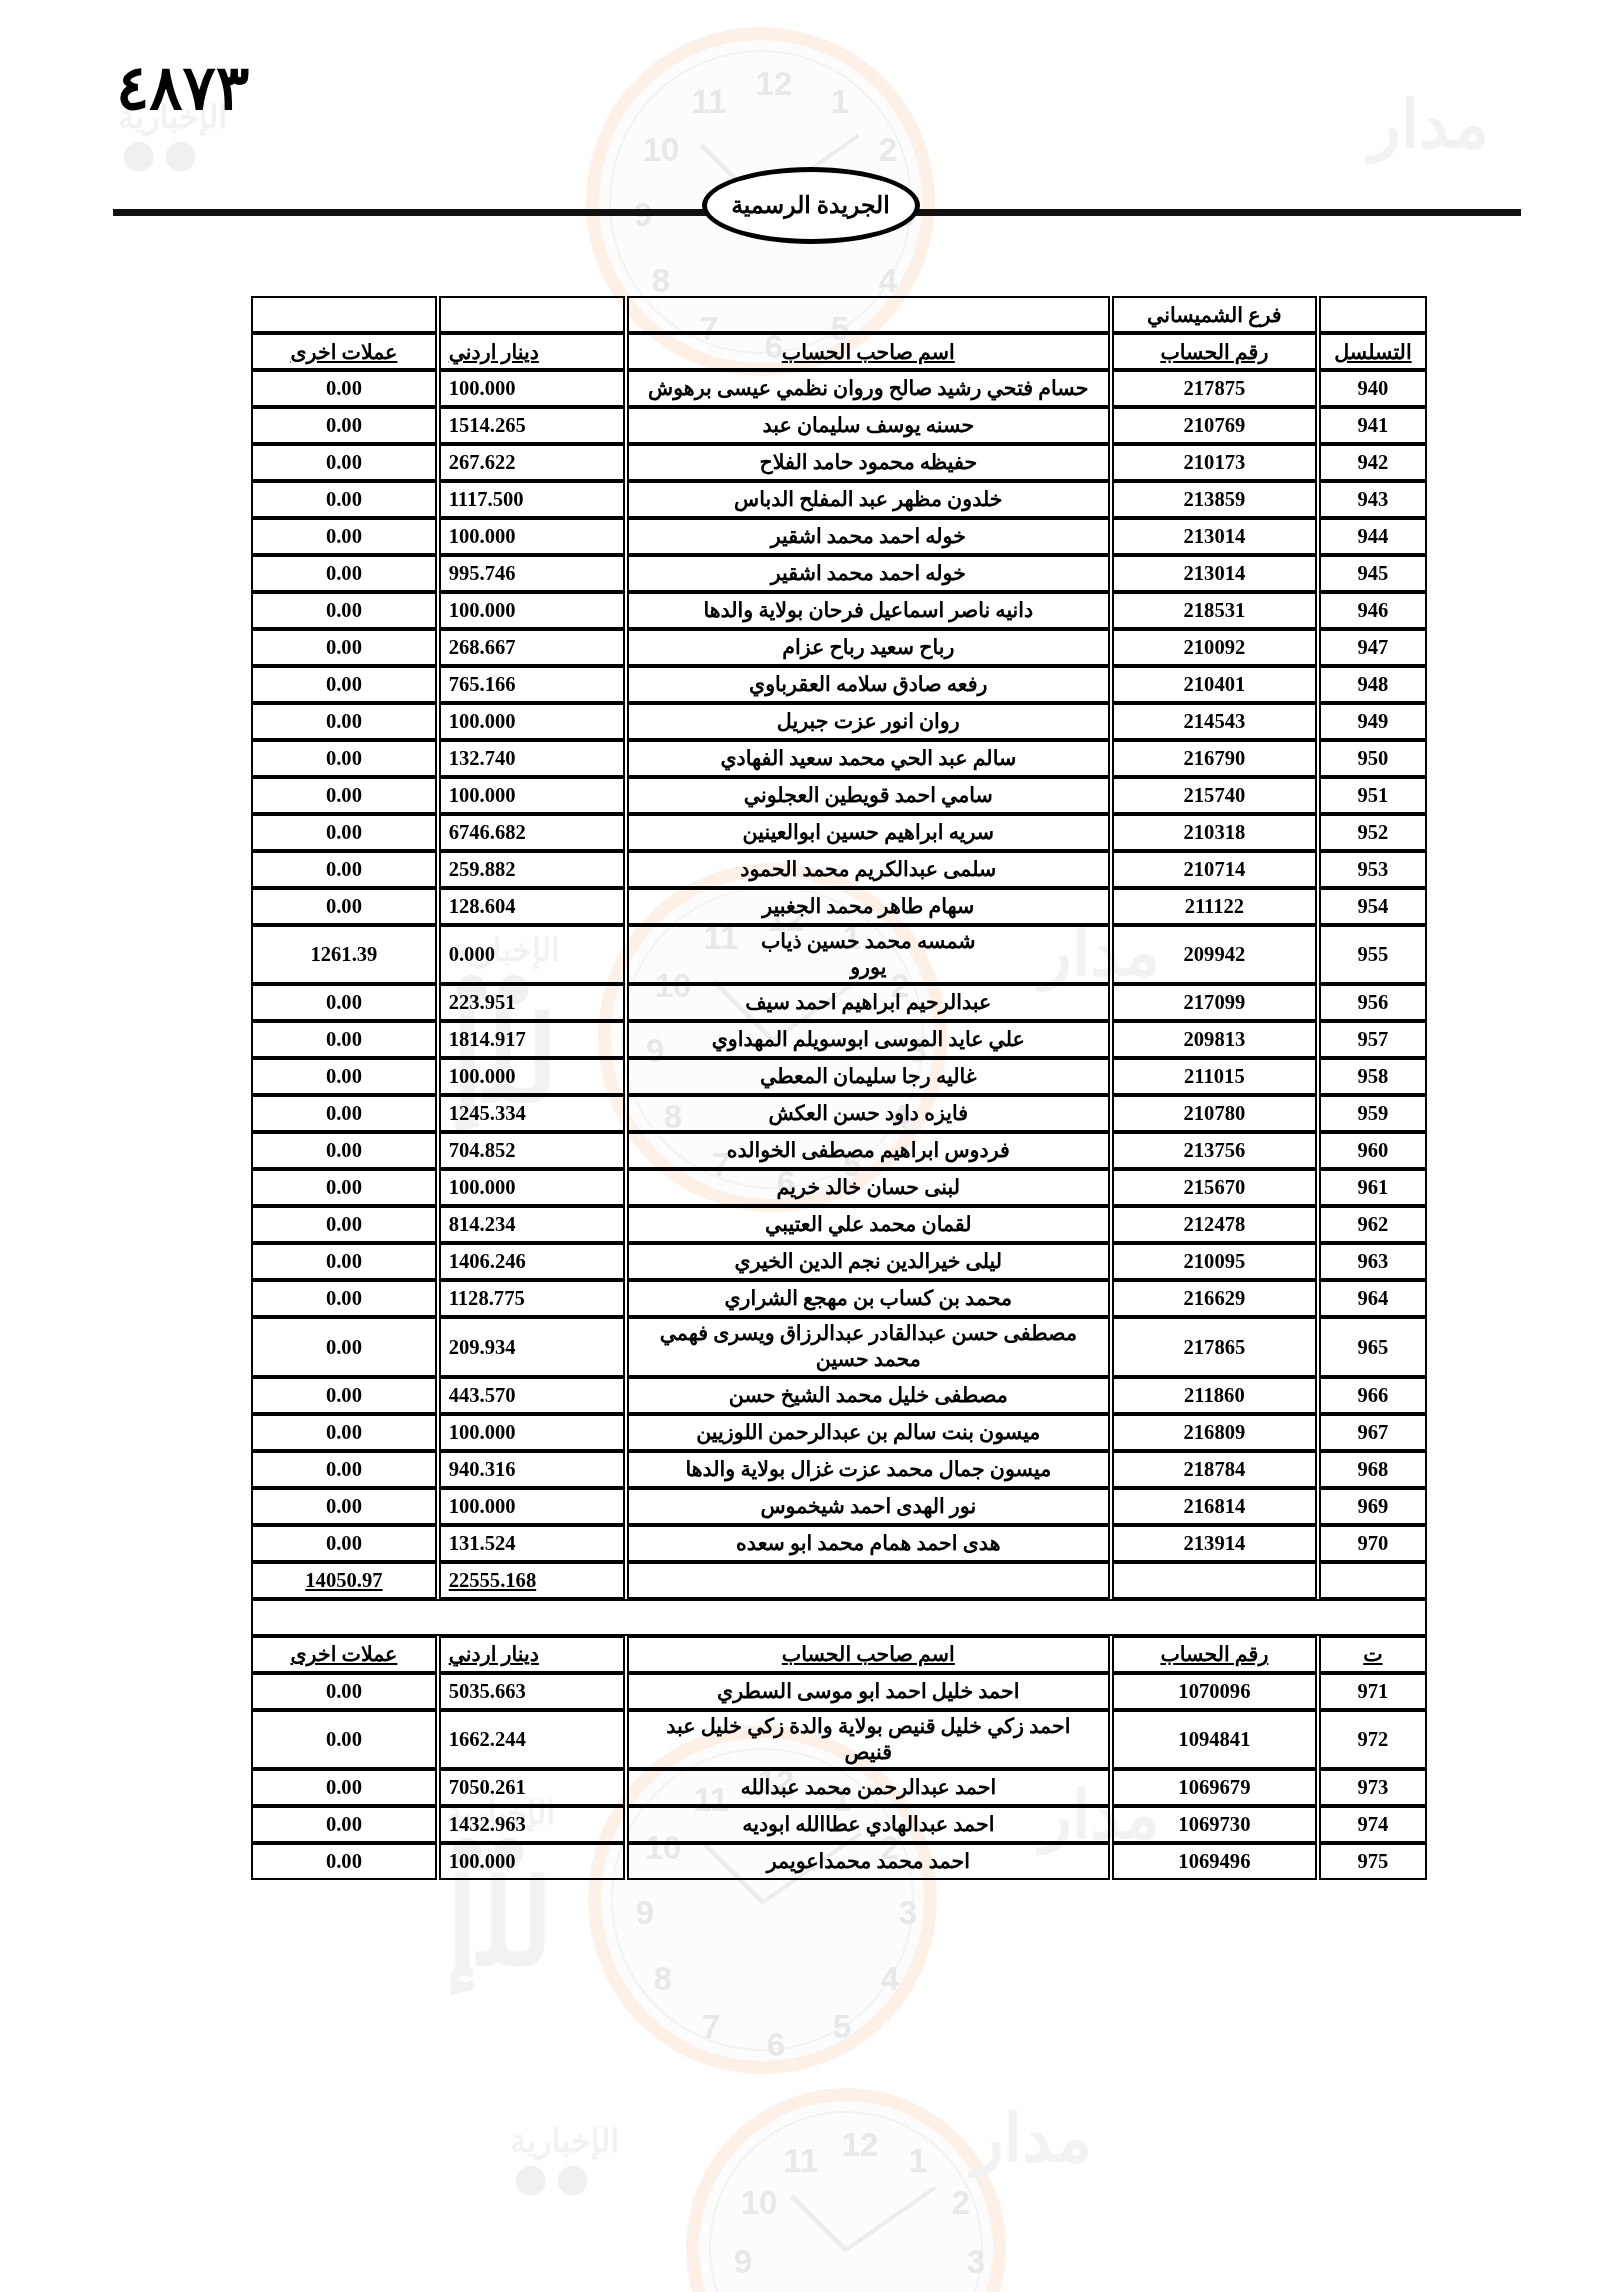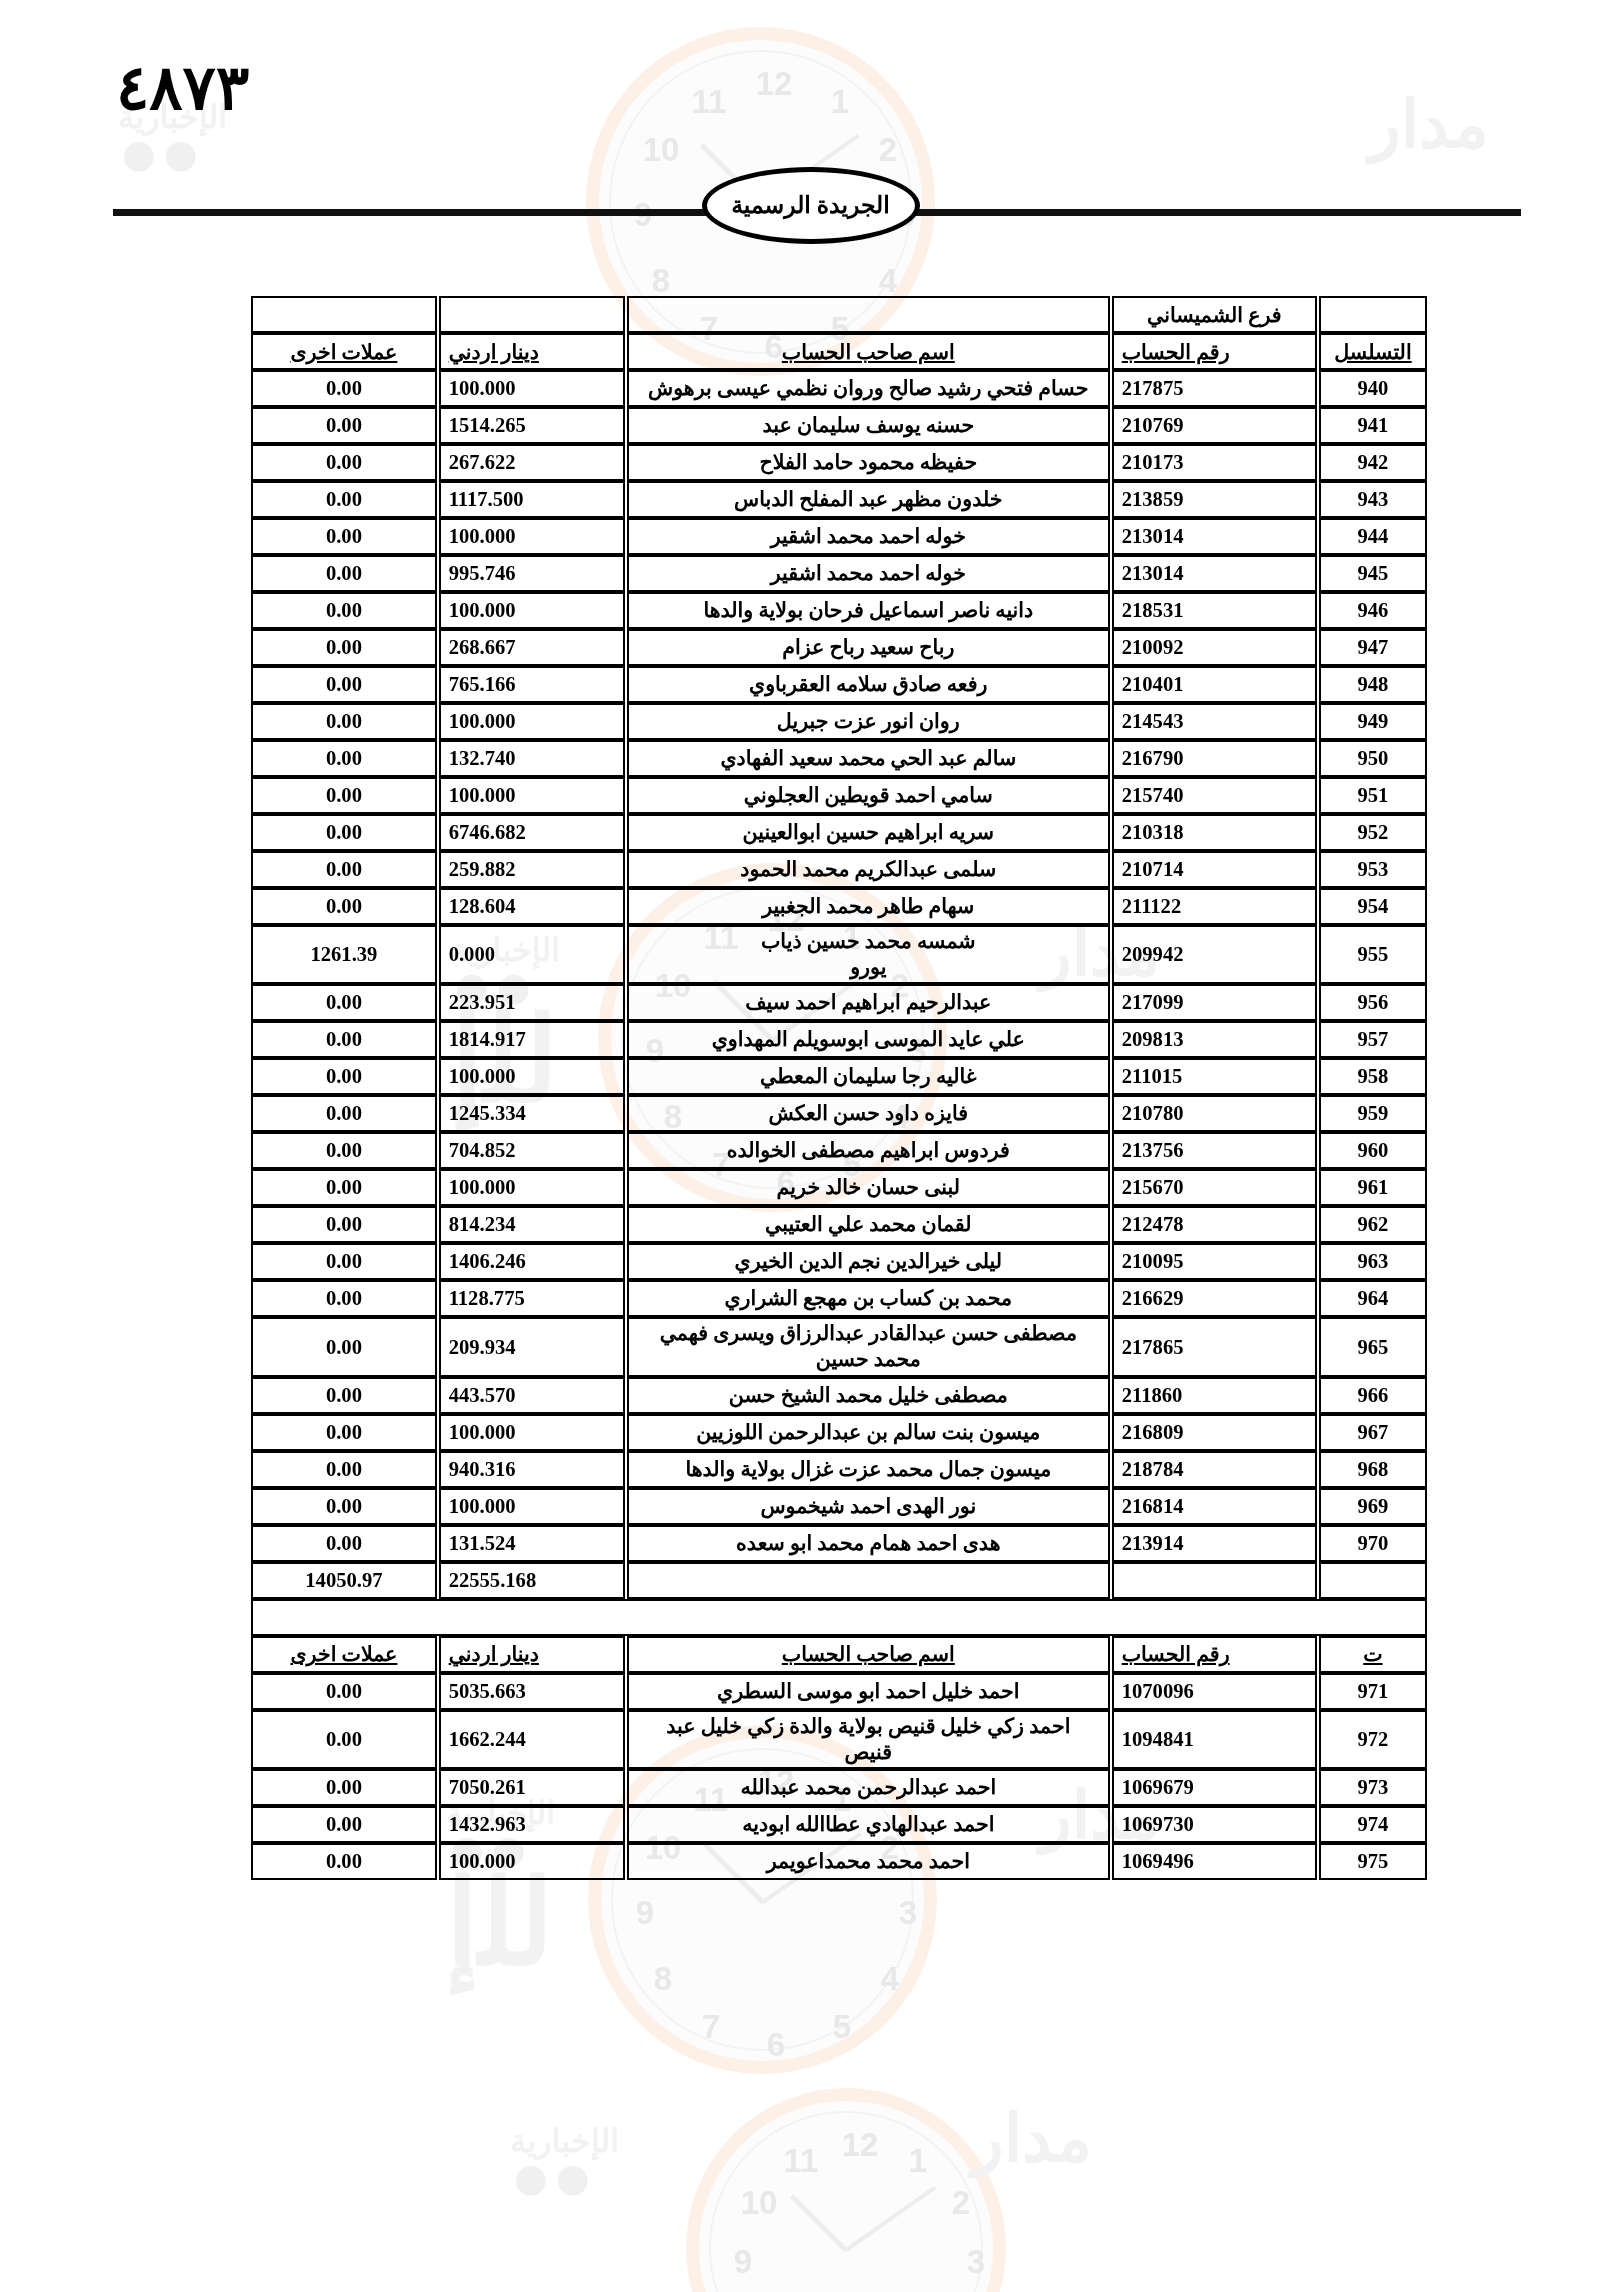--- a/index.html
+++ b/index.html
@@ -126,32 +126,32 @@
     padding: 2px 7.8px;
     font-size: 20.6px;
     font-weight: bold;
     font-family: "Liberation Serif", "DejaVu Serif", serif;
     background: transparent;
     vertical-align: middle;
     height: 37px;
     box-sizing: border-box;
   }
   .c-seq   { width: 96px;  text-align: center; }
-  .c-acct  { width: 182px; text-align: left; }
+  .c-acct  { width: 182px; text-align: center; }
   .c-name  { width: 429px; text-align: center; }
   .c-jod   { width: 165px; text-align: left; }
   .c-other { width: 165px; text-align: center; }
 
   td.blank { border-color: #000; }
   td.noborder { border: none; }
   .branch-cell { text-align: center; font-size: 21.6px; height: 55px; }
   .hdr td { height: 43px; text-decoration: underline; }
   .name-cell { text-align: center; line-height: 1.25; }
   .name-cell .l2 { display: block; }
-  .total-row td { height: 39px; }
+  .total-row td { height: 39px; text-decoration: underline; }
   .spacer-row td { border: none; height: 5.9px; padding: 0; }
 </style>
 </head>
 <body>
 
 <div class="wm wm-clock" style="top:27.4px; left:586px; width:323px; height:323px;">
   <div class="face"></div>
 <div class="wm-num" style="left: 175px; top: 44px;">12</div>
     <div class="wm-num" style="left: 241px; top: 62px;">1</div>
     <div class="wm-num" style="left: 289px; top: 110px;">2</div>

